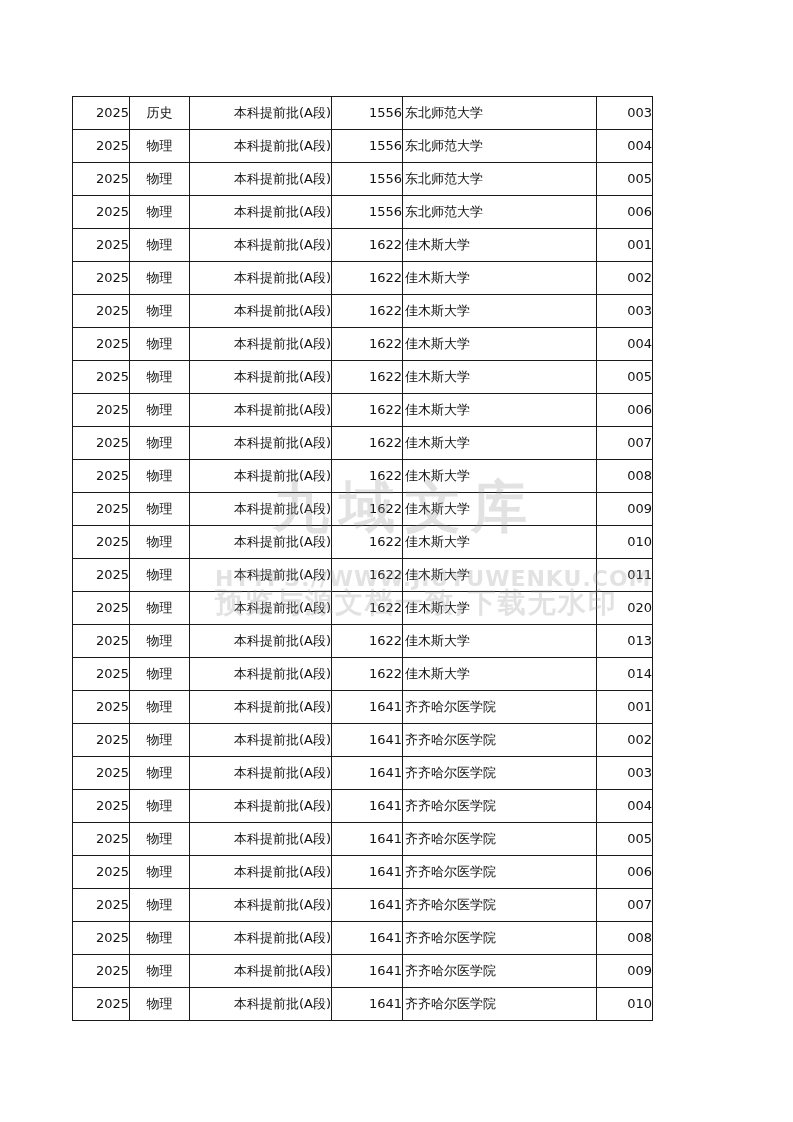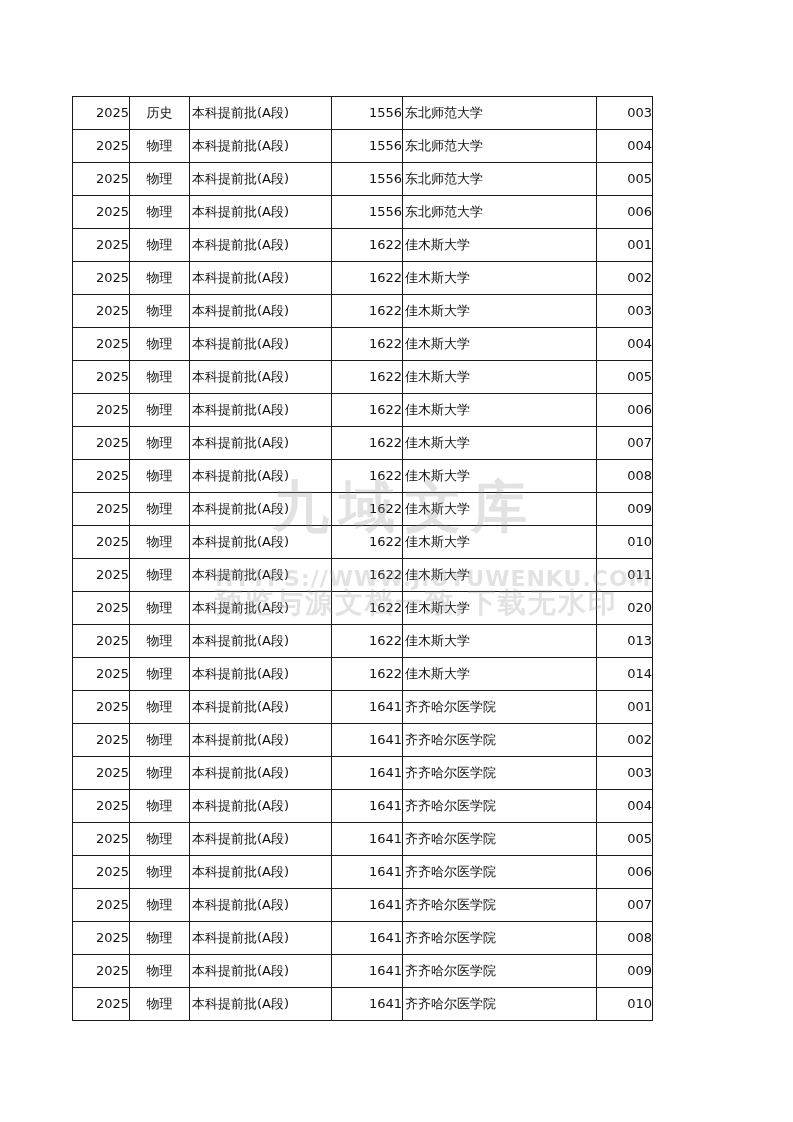--- a/index.html
+++ b/index.html
@@ -5,21 +5,21 @@
   html, body { margin: 0; padding: 0; background: #ffffff; }
   body { width: 793px; height: 1122px; position: relative; overflow: hidden;
          font-family: "DejaVu Sans", "Liberation Sans", sans-serif; color: #111; }
   .page { position: absolute; left: 0; top: 0; width: 793px; height: 1122px; }
   table.data { position: absolute; left: 72px; top: 96px; border-collapse: collapse;
                table-layout: fixed; width: 577px; }
   table.data td { border: 1px solid #1a1a1a; height: 32px; padding: 0; font-size: 13px;
                   line-height: 32px; white-space: nowrap; overflow: hidden; }
   td.c-year { width: 56px; text-align: right; }
   td.c-subj { width: 59px; text-align: center; }
-  td.c-batch { width: 139px; text-align: left; padding-left: 2px !important; }
+  td.c-batch { width: 139px; text-align: right; padding-left: 2px !important; }
   td.c-code { width: 70px; text-align: right; }
   td.c-school { width: 191px; text-align: left; padding-left: 2px !important; }
   td.c-major { width: 55px; text-align: right; }
   .wm { position: absolute; pointer-events: none; color: rgba(150,150,150,0.28);
         font-weight: bold; white-space: nowrap; text-align: center; }
   .wm-title { left: 225px; top: 470px; width: 360px; font-size: 56px; letter-spacing: 10px;
               font-family: "DejaVu Sans", sans-serif; }
   .wm-url { left: 215px; top: 566px; width: 370px; font-size: 22px; letter-spacing: 1px;
             font-family: "DejaVu Sans", sans-serif; }
   .wm-note { left: 215px; top: 584px; width: 370px; font-size: 28px; letter-spacing: 2px;

